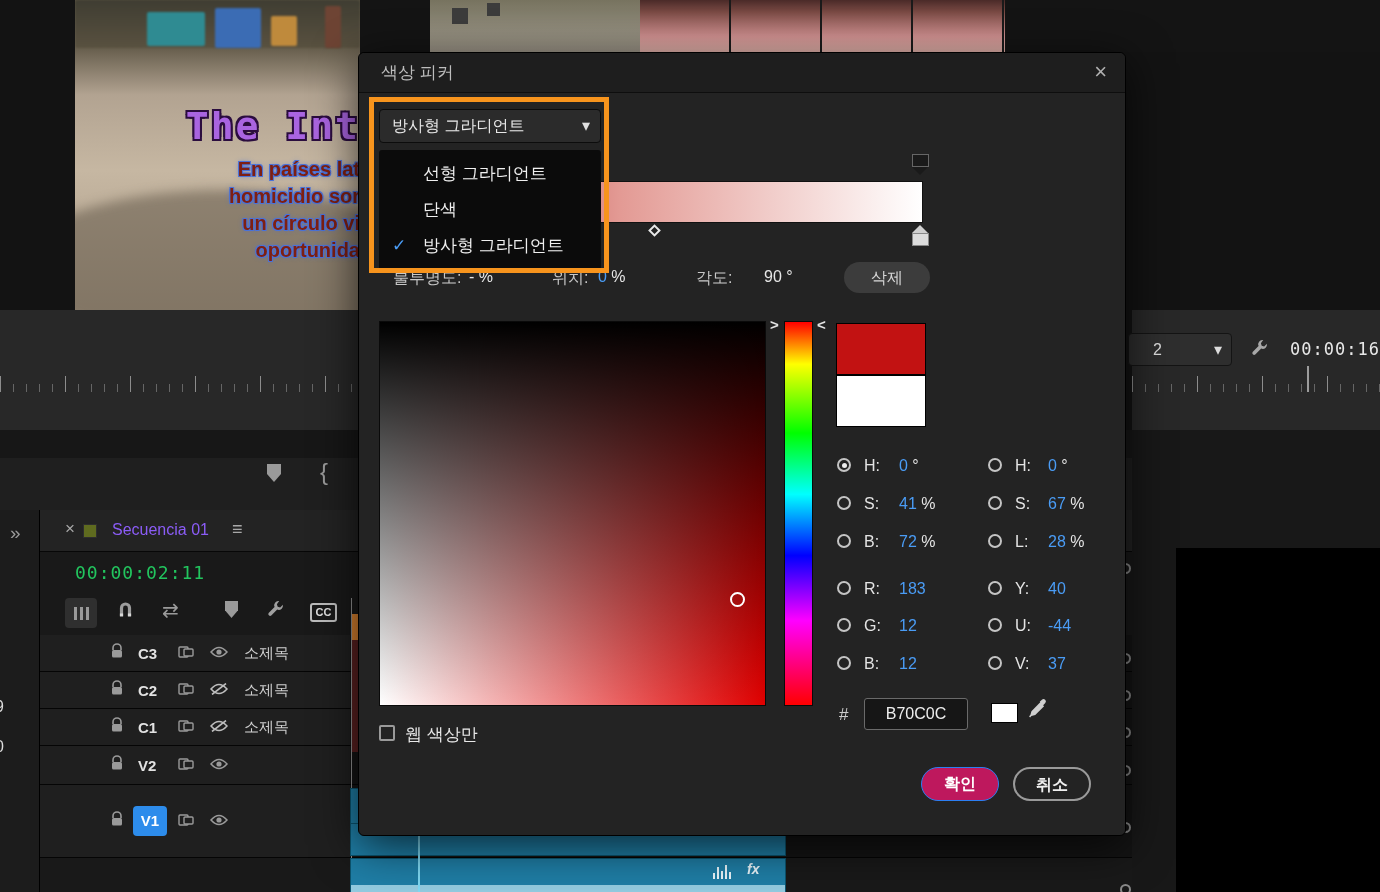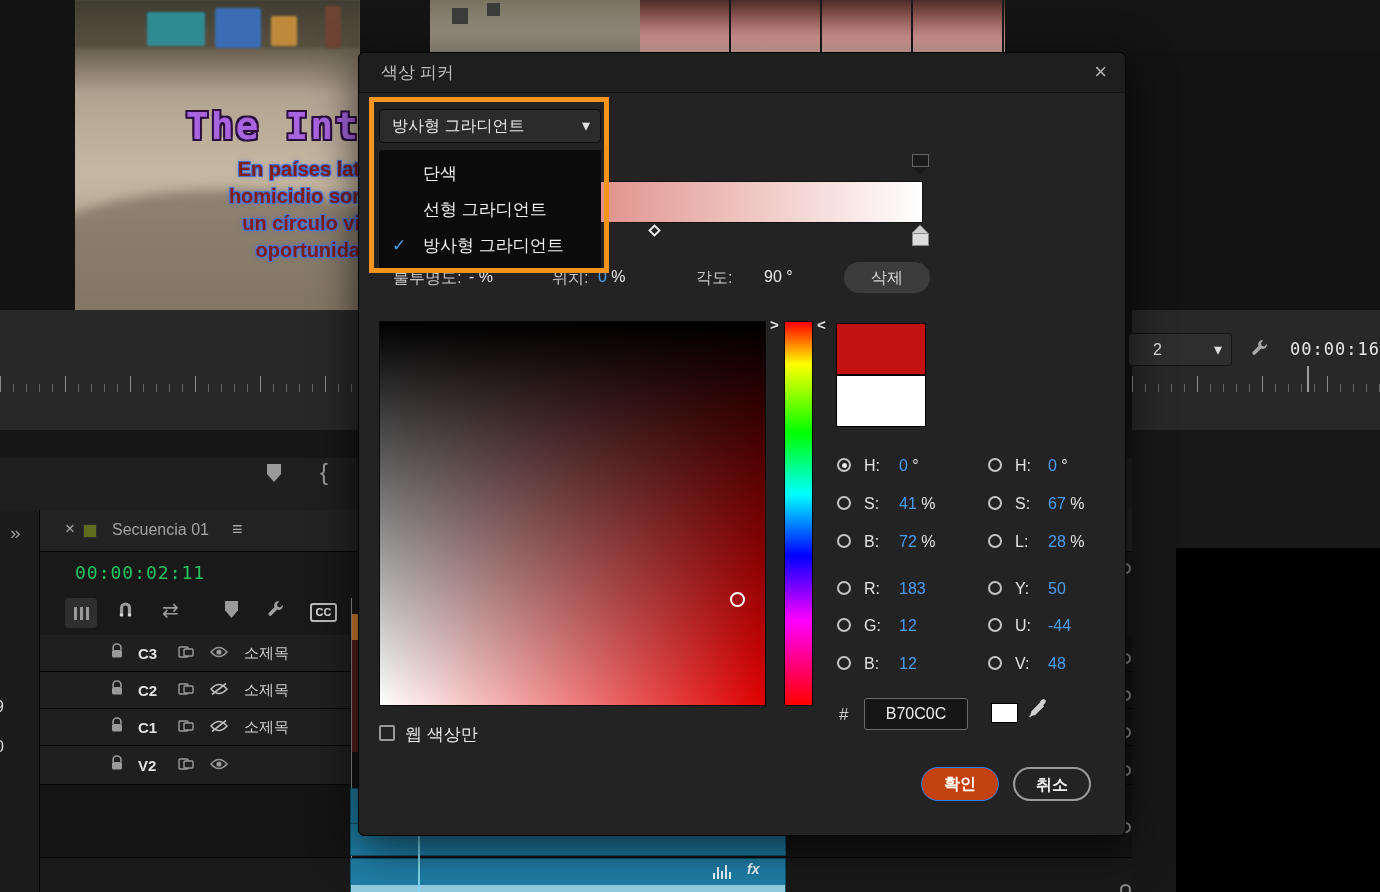--- a/index.html
+++ b/index.html
@@ -83,21 +83,21 @@
   .vrow .val { position:absolute; left:62px; white-space:pre; }
   .vrow .val .unit { color:#e4e4e4; }
   .hexwrap { position:absolute; left:480px; top:652px; font-size:17px; color:#cccccc; }
   .hex-input { position:absolute; left:505px; top:645px; width:104px; height:32px; background:#161616; border:1px solid #6a6a6a;
     border-radius:3px; color:#eee; font-size:16px; text-align:center; font-family:"Liberation Sans",sans-serif; }
   .mini-swatch { position:absolute; left:632px; top:650px; width:27px; height:20px; background:#fff; border:1px solid #000; }
   .cb { position:absolute; left:20px; top:672px; width:16px; height:16px; border:2px solid #9a9a9a; border-radius:2px; background:transparent; }
   .cb-label { position:absolute; left:46px; top:670px; font-size:17px; color:#e8e8e8; }
   .btn { position:absolute; top:714px; width:78px; height:34px; border-radius:17px; text-align:center; line-height:32px;
     font-size:16px; font-weight:bold; cursor:pointer; }
-  .btn-ok { left:562px; background:#c2410c; color:#fff; border:1px solid #2b7ff2; }
+  .btn-ok { left:562px; background:#be185d; color:#fff; border:1px solid #2b7ff2; }
   .btn-cancel { left:654px; background:transparent; color:#f0f0f0; border:2px solid #9a9a9a; }
   .wavebars { display:flex; align-items:flex-end; gap:2px; }
   .wavebars i { display:block; width:2px; background:#eaf6fb; }
 </style>
 </head>
 <body>
 
 <div class="screen">
 
   <div class="abs" style="left:360px;top:0;width:1020px;height:52px;background:#141414"></div>
@@ -151,21 +151,21 @@
   <div class="abs rail">
     <span class="abs" style="left:10px;top:12px;font-size:19px">»</span>
     <span class="abs" style="left:-5px;top:188px;color:#dcdcdc;font-size:16px">9</span>
     <span class="abs" style="left:-5px;top:228px;color:#dcdcdc;font-size:16px">0</span>
   </div>
 
   <div class="abs panel">
     <div class="tl-header">
       <span class="abs" style="left:25px;top:9px;font-size:17px">×</span>
       <span class="abs" style="left:43px;top:14px;width:14px;height:14px;background:#5f6b1f;border:1px solid #2e2e2e"></span>
-      <span class="abs" style="left:72px;top:11px;font-size:16px;color:#a3a3a3">Secuencia 01</span>
+      <span class="abs" style="left:72px;top:11px;font-size:16px;color:#8b5cf6">Secuencia 01</span>
       <span class="abs" style="left:192px;top:9px;font-size:18px">≡</span>
     </div>
     <span class="abs mono" style="left:35px;top:52px;font-size:18px;color:#22c55e;letter-spacing:1px">00:00:02:11</span>
 
     <div class="abs" style="left:0;top:84px;width:350px;height:40px">
       <div class="toolbtn" style="left:25px;top:4px;width:32px;height:30px;background:#2f2f2f;border-radius:4px;display:flex;align-items:center;justify-content:center;gap:3px">
         <i style="width:3px;height:13px;background:#9a9a9a"></i>
           <i style="width:3px;height:13px;background:#9a9a9a"></i>
           <i style="width:3px;height:13px;background:#9a9a9a"></i>
       </div>
@@ -261,20 +261,35 @@
               </svg></span>
           <span class="i-eye"><svg width="18" height="12" viewBox="0 0 18 12">
                 <path d="M1 6Q9 -3 17 6Q9 15 1 6Z" fill="none" stroke="#9a9a9a" stroke-width="1.5"></path>
                 <circle cx="9" cy="6" r="2.6" fill="#9a9a9a"></circle>
               </svg></span>
         </div>
         <div class="tlane"></div>
       </div>
 
       <div class="trow" style="height:73px">
+        <div class="thead">
+          <span class="i-lock"><svg width="14" height="16" viewBox="0 0 14 16">
+                <path d="M3 7V5a4 4 0 0 1 8 0v2" fill="none" stroke="#9a9a9a" stroke-width="1.6"></path>
+                <rect x="2" y="7" width="10" height="7.5" rx="1.5" fill="#9a9a9a"></rect>
+              </svg></span>
+          <span class="badge">V1</span>
+          <span class="i-dual"><svg width="16" height="12">
+                <rect x="1" y="1" width="9" height="10" rx="1" fill="none" stroke="#9a9a9a" stroke-width="1.4"></rect>
+                <rect x="6" y="3" width="9" height="7" rx="1" fill="#1f1f1f" stroke="#9a9a9a" stroke-width="1.4"></rect>
+              </svg></span>
+          <span class="i-eye"><svg width="18" height="12" viewBox="0 0 18 12">
+                <path d="M1 6Q9 -3 17 6Q9 15 1 6Z" fill="none" stroke="#9a9a9a" stroke-width="1.5"></path>
+                <circle cx="9" cy="6" r="2.6" fill="#9a9a9a"></circle>
+              </svg></span>
+        </div>
         <div class="tlane"></div>
       </div>
 
     </div>
 
     <div class="abs" style="left:311px;top:88px;width:1px;height:294px;background:#b9b9b9;opacity:.75"></div>
     <div class="abs" style="left:312px;top:104px;width:11px;height:26px;background:#d9822f"></div>
     <div class="abs" style="left:312px;top:130px;width:11px;height:112px;background:#5a2020"></div>
     <div class="abs" style="left:310px;top:278px;width:436px;height:68px;background:#1f7ea6;border:1px solid #0c5570">
       <div class="abs" style="left:0;top:34px;width:100%;height:1px;background:#0c5570"></div>
@@ -310,24 +325,24 @@
       <span class="dlg-title">색상 피커</span>
       <span class="dlg-close">×</span>
     </div>
 
     <div class="dd-btn">
       <span class="sel">방사형 그라디언트</span>
       <span class="chev">▾</span>
     </div>
     <div class="dd-menu">
       <div class="dd-item">
+        <span>선형 그라디언트</span>
+      </div>
+      <div class="dd-item">
         <span>단색</span>
-      </div>
-      <div class="dd-item">
-        <span>선형 그라디언트</span>
       </div>
       <div class="dd-item">
         <span class="dd-check">✓</span>
         <span>방사형 그라디언트</span>
       </div>
     </div>
     <div class="anno"></div>
 
     <div class="grad-bar"></div>
     <div class="stopsq" style="left:553px;top:101px;background:#1a1a1a;border-color:#666"></div>
@@ -396,31 +411,31 @@
       <span class="val" style="left:60px"><span class="blue">67</span><span class="unit"> %</span></span>
     </div>
     <div class="vrow" style="left:629px;top:480px">
       <span class="radio"></span>
       <span class="lab">L:</span>
       <span class="val" style="left:60px"><span class="blue">28</span><span class="unit"> %</span></span>
     </div>
     <div class="vrow" style="left:629px;top:527px">
       <span class="radio"></span>
       <span class="lab">Y:</span>
-      <span class="val" style="left:60px"><span class="blue">50</span><span class="unit"></span></span>
+      <span class="val" style="left:60px"><span class="blue">40</span><span class="unit"></span></span>
     </div>
     <div class="vrow" style="left:629px;top:564px">
       <span class="radio"></span>
       <span class="lab">U:</span>
       <span class="val" style="left:60px"><span class="blue">-44</span><span class="unit"></span></span>
     </div>
     <div class="vrow" style="left:629px;top:602px">
       <span class="radio"></span>
       <span class="lab">V:</span>
-      <span class="val" style="left:60px"><span class="blue">48</span><span class="unit"></span></span>
+      <span class="val" style="left:60px"><span class="blue">37</span><span class="unit"></span></span>
     </div>
 
     <span class="hexwrap">#</span>
     <input class="hex-input" value="B70C0C" style="">
     <div class="mini-swatch"></div>
     <span class="abs" style="left:666px;top:645px">
       <svg width="24" height="24" viewBox="0 0 22 22">
           <path d="M13.5 3.5l2-2a2.2 2.2 0 0 1 3.1 3.1l-2 2 .9.9-1.6 1.6-6.5 6.5-3.5 1-1.2 1.2-1-1 1.2-1.2 1-3.5 6.5-6.5 1.6-1.6z" fill="#cfcfcf"></path>
         </svg>
     </span>

